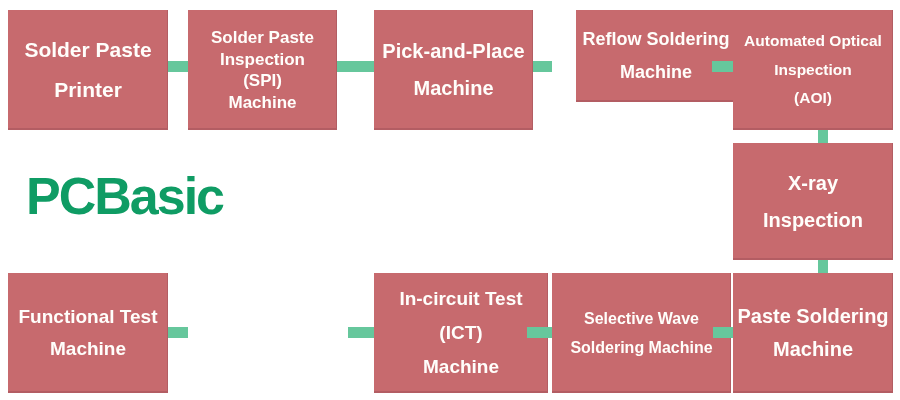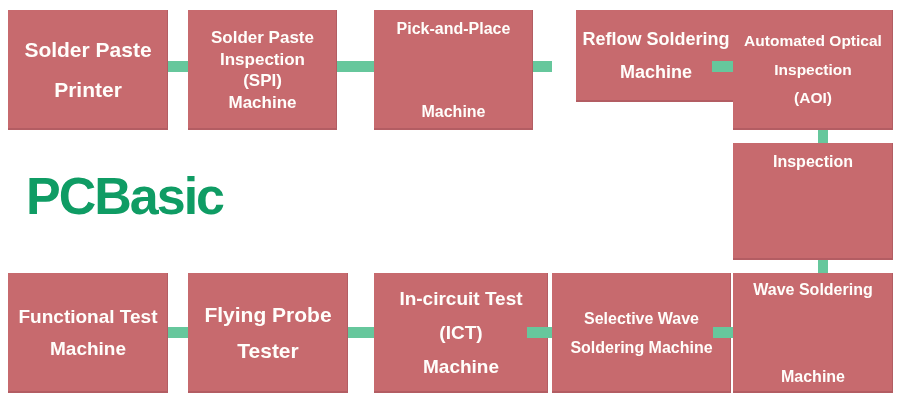--- a/index.html
+++ b/index.html
@@ -24,21 +24,21 @@
     display:flex;
     flex-direction:column;
     align-items:center;
     justify-content:center;
     text-align:center;
     font-weight:bold;
     box-shadow:inset -1px -2px 0 rgba(90,40,50,.18);
   }
   .box .line{white-space:nowrap;}
   
-  .fs21{font-size:21px;} .fs20{font-size:16px;justify-content:space-between;} .fs19{font-size:19px;}
+  .fs21{font-size:21px;} .fs20{font-size:20px;} .fs19{font-size:19px;}
   .fs18{font-size:18px;} .fs17{font-size:17px;} .fs16{font-size:16px;}
   .fs15{font-size:15.5px;text-align:right;}
   .lh40 .line{line-height:40px;} .lh37 .line{line-height:37px;}
   .lh36 .line{line-height:36px;} .lh34 .line{line-height:34px;}
   .lh33 .line{line-height:33px;} .lh32 .line{line-height:32px;}
   .lh29 .line{line-height:29px;} .lh28 .line{line-height:28.5px;}
   .lh21 .line{line-height:21.5px;}
   .connector{position:absolute;background:var(--connector);}
   .logo{
     position:absolute;
@@ -78,46 +78,43 @@
     <div class="line">Machine</div>
   </div>
 
   <div class="box fs15 lh28" style="left:733px;top:10px;width:160px;height:120px">
     <div class="line">Automated Optical</div>
     <div class="line">Inspection</div>
     <div class="line">(AOI)</div>
   </div>
 
   <div class="box fs20 lh37" style="left:733px;top:143px;width:160px;height:117px">
+    <div class="line">X-ray</div>
     <div class="line">Inspection</div>
   </div>
 
   <div class="box fs19 lh32" style="left:8px;top:273px;width:160px;height:120px">
     <div class="line">Functional Test</div>
     <div class="line">Machine</div>
   </div>
 
-  <div class="box fs21 lh36" style="left:188px;top:273px;width:160px;height:120px">
-    <div class="line">Flying Probe</div>
-    <div class="line">Tester</div>
-  </div>
 
   <div class="box fs19 lh34" style="left:374px;top:273px;width:174px;height:120px">
     <div class="line">In-circuit Test</div>
     <div class="line">(ICT)</div>
     <div class="line">Machine</div>
   </div>
 
   <div class="box fs16 lh29" style="left:552px;top:273px;width:179px;height:120px">
     <div class="line">Selective Wave</div>
     <div class="line">Soldering Machine</div>
   </div>
 
   <div class="box fs20 lh33" style="left:733px;top:273px;width:160px;height:120px">
-    <div class="line">Wave Soldering</div>
+    <div class="line">Paste Soldering</div>
     <div class="line">Machine</div>
   </div>
 
   <div class="connector" style="left:168px;top:61px;width:20px;height:11px"></div>
   <div class="connector" style="left:337px;top:61px;width:37px;height:11px"></div>
   <div class="connector" style="left:533px;top:61px;width:19px;height:11px"></div>
   <div class="connector" style="left:712px;top:61px;width:21px;height:11px"></div>
 
   <div class="connector" style="left:818px;top:130px;width:10px;height:13px"></div>
   <div class="connector" style="left:818px;top:260px;width:10px;height:13px"></div>

